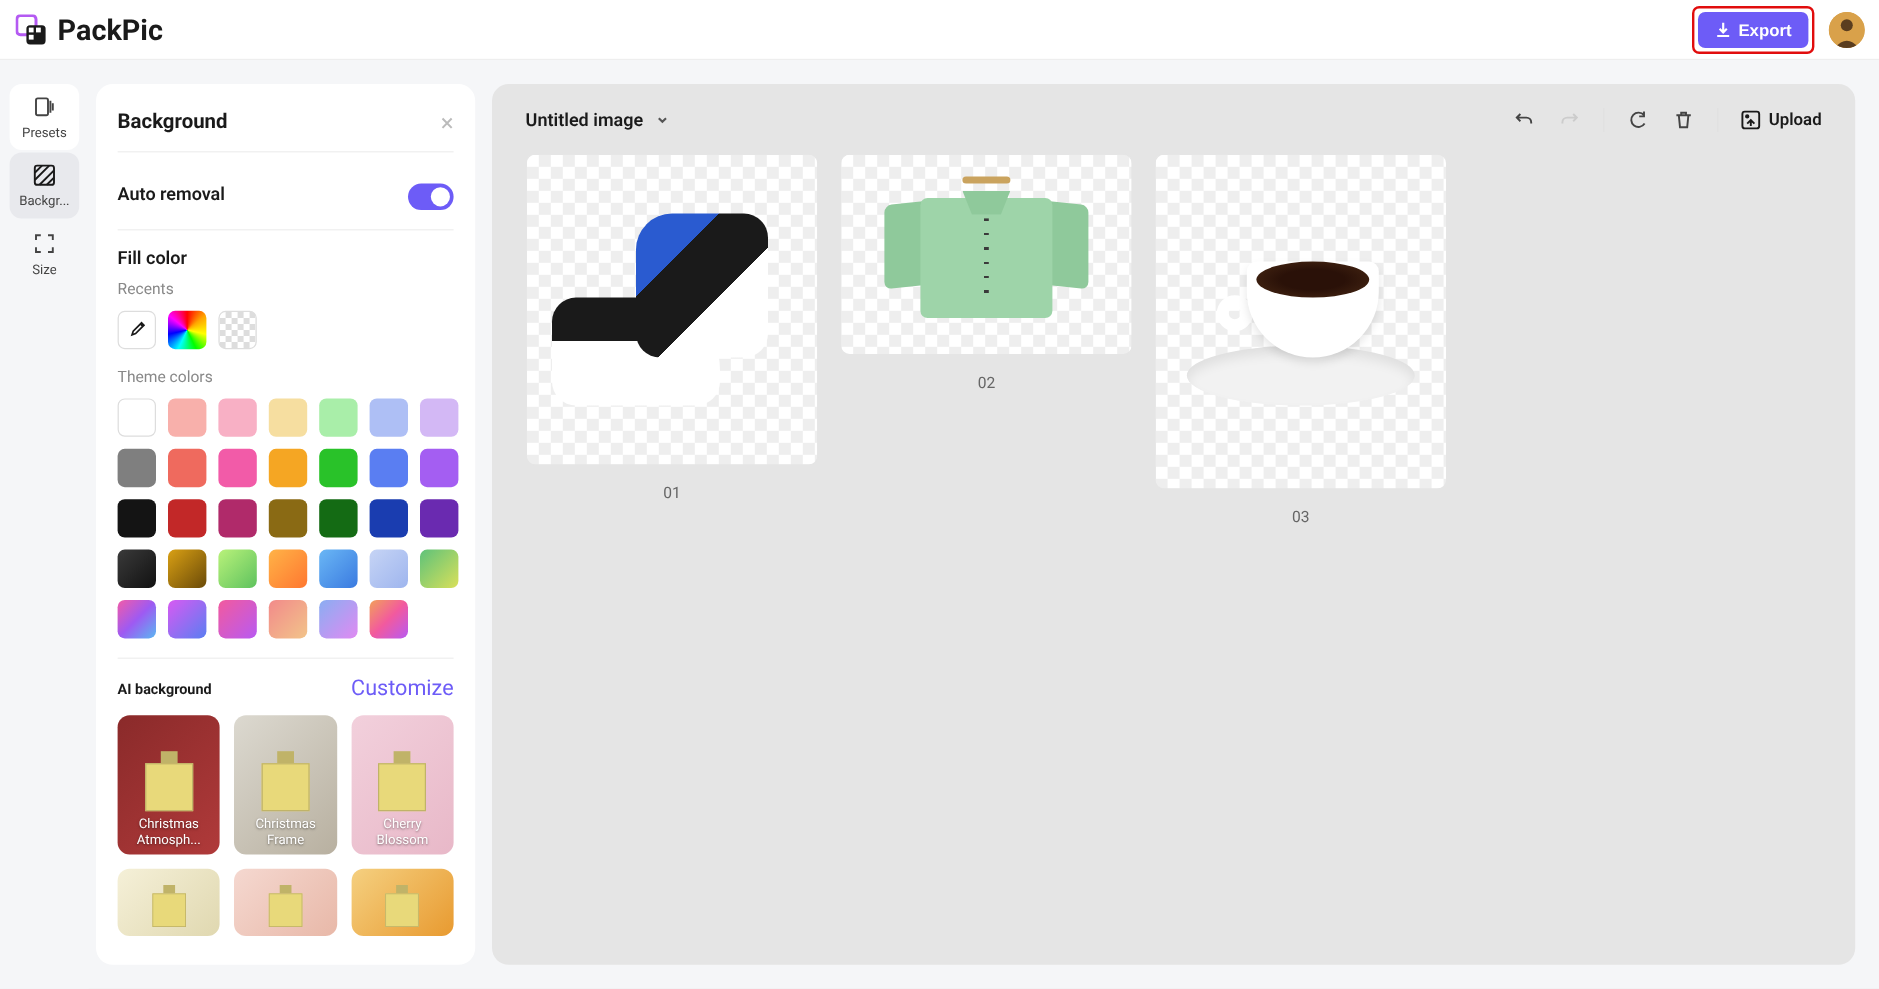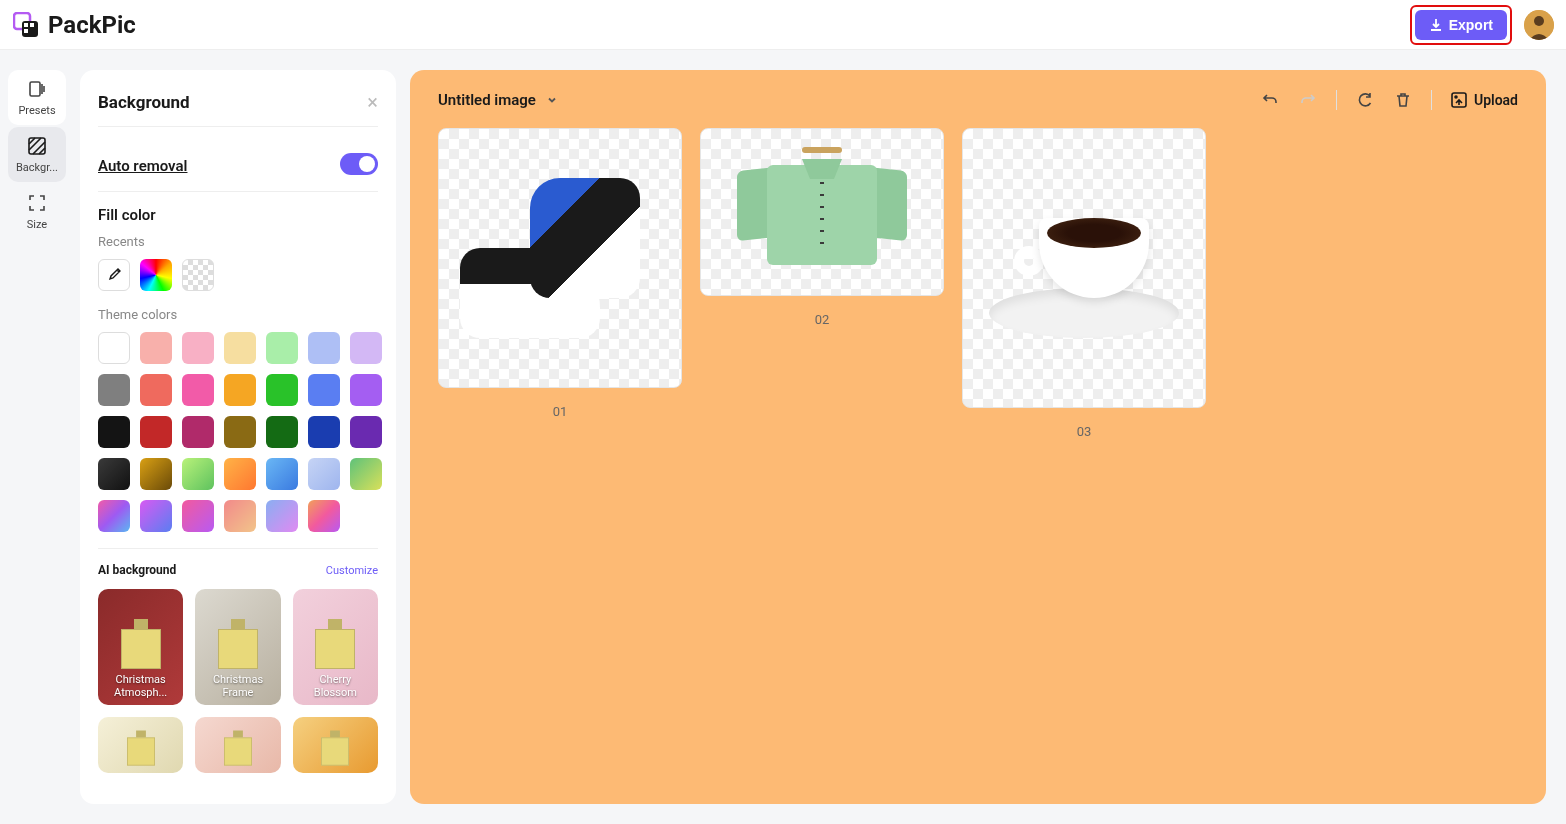--- a/index.html
+++ b/index.html
@@ -25,52 +25,52 @@
 .rail-item.plain { background: transparent; }
 .rail-icon { width: 22px; height: 22px; display: flex; align-items: center; justify-content: center; }
 .rail-label { font-size: 11px; color: #444; text-align: center; white-space: nowrap; overflow: hidden; text-overflow: ellipsis; max-width: 58px; }
 
 
 .panel { width: 316px; background: #fff; border-radius: 14px; margin: 20px 0 20px 6px; padding: 20px 18px; overflow-y: auto; }
 .panel-head { display: flex; justify-content: space-between; align-items: center; border-bottom: 1px solid #eee; padding-bottom: 12px; margin-bottom: 16px; }
 .panel-title { font-weight: 700; font-size: 17px; }
 .close-x { color: #bbb; font-size: 20px; cursor: pointer; }
 
-.row { display: flex; justify-content: space-between; align-items: flex-end; padding: 10px 0; text-decoration: underline; }
+.row { display: flex; justify-content: space-between; align-items: flex-start; padding: 10px 0; }
 .row-divider { border-bottom: 1px solid #eee; margin-bottom: 14px; padding-bottom: 16px; }
 .row-label { font-weight: 600; font-size: 15px; }
 .toggle { width: 38px; height: 22px; background: #6d5cf7; border-radius: 11px; position: relative; cursor: pointer; }
 .toggle-knob { width: 16px; height: 16px; background: #fff; border-radius: 50%; position: absolute; top: 3px; right: 3px; }
 
 .section-title { font-weight: 600; font-size: 15px; margin-bottom: 10px; margin-top: 6px; }
 .subtle { font-size: 13px; color: #888; margin-bottom: 10px; }
 
 .swatch-row { display: flex; gap: 10px; margin-bottom: 16px; }
 .swatch { width: 32px; height: 32px; border-radius: 6px; border: 1px solid #ddd; cursor: pointer; display: flex; align-items: center; justify-content: center; }
 .swatch.rainbow { background: conic-gradient(red, orange, yellow, lime, cyan, blue, magenta, red); border: none; }
 .swatch.transparent { background: repeating-conic-gradient(#ddd 0% 25%, #fff 0% 50%) 0 0 / 10px 10px; }
 
 .theme-grid { display: grid; grid-template-columns: repeat(7, 32px); gap: 10px; margin-bottom: 16px; }
 .theme-sw { width: 32px; height: 32px; border-radius: 6px; cursor: pointer; }
 
 .divider { border: none; border-top: 1px solid #eee; margin: 14px 0; }
 
 .ai-head { display: flex; justify-content: space-between; align-items: center; margin-bottom: 12px; }
 .ai-title { font-weight: 700; font-size: 12px; }
-.customize { color: #6d5cf7; font-size: 11px; cursor: pointer; }
+.customize { color: #6d5cf7; font-size: 18px; cursor: pointer; }
 .ai-grid { display: grid; grid-template-columns: repeat(3, 1fr); gap: 12px; }
 .ai-card { border-radius: 10px; height: 116px; position: relative; overflow: hidden; cursor: pointer; display: flex; align-items: flex-end; justify-content: center; }
 .ai-card .label { color: #fff; font-size: 11px; text-align: center; padding: 6px 4px; line-height: 1.2; z-index: 2; text-shadow: 0 1px 2px rgba(0,0,0,0.5); }
 .ai-card .bottle { position: absolute; width: 40px; height: 50px; top: 30px; left: 50%; transform: translateX(-50%); z-index: 1; }
 .bottle .cap { width: 14px; height: 10px; background: #c0b368; margin: 0 auto; }
 .bottle .body { width: 40px; height: 40px; background: #e8d97a; border: 1px solid #c0b368; }
 .ai-card.small { height: 56px; }
 
 
-.canvas { flex: 1; background: #fdba74; border-radius: 14px; margin: 20px 20px 20px 14px; padding: 20px 28px; }
+.canvas { flex: 1; background: #e5e5e5; border-radius: 14px; margin: 20px 20px 20px 14px; padding: 20px 28px; }
 .canvas-head { display: flex; justify-content: space-between; align-items: center; margin-bottom: 18px; }
 .doc-title { display: flex; align-items: center; gap: 10px; font-weight: 600; font-size: 15px; cursor: pointer; }
 .chev { font-size: 12px; color: #555; }
 .tools { display: flex; align-items: center; gap: 18px; }
 .tool-btn { width: 20px; height: 20px; display: flex; align-items: center; justify-content: center; cursor: pointer; color: #444; }
 .tool-btn.disabled { color: #ccc; cursor: default; }
 .vdiv { width: 1px; height: 20px; background: #e0e0e0; }
 .upload-btn { display: flex; align-items: center; gap: 6px; font-weight: 600; font-size: 14px; cursor: pointer; }
 
 .gallery { display: flex; gap: 18px; flex-wrap: wrap; align-items: flex-start; }

